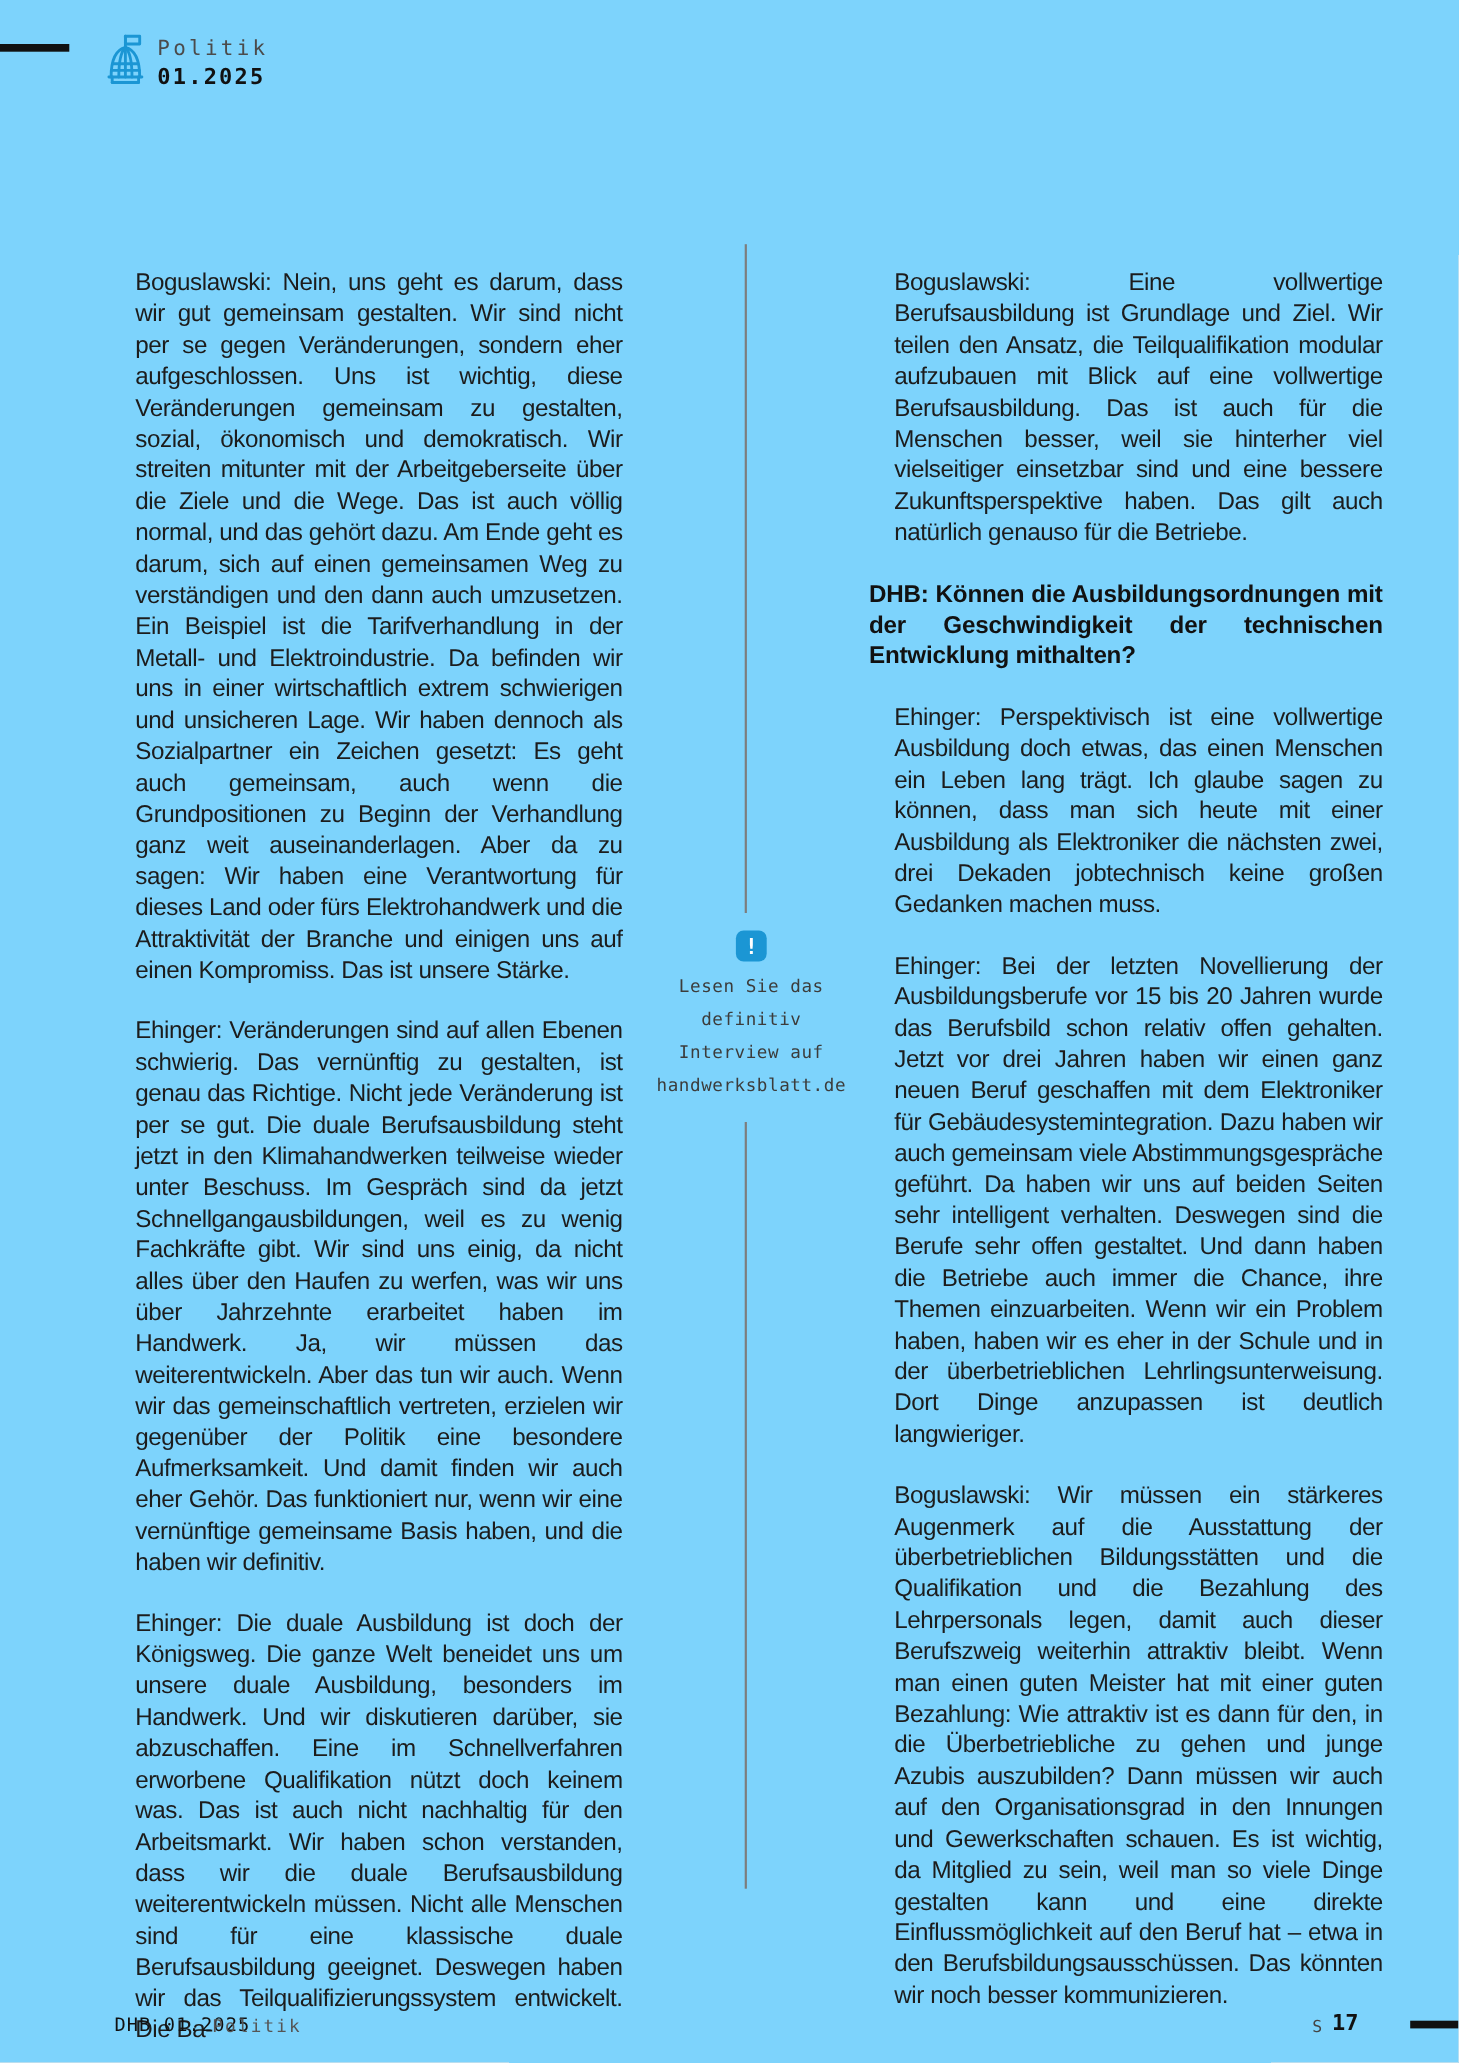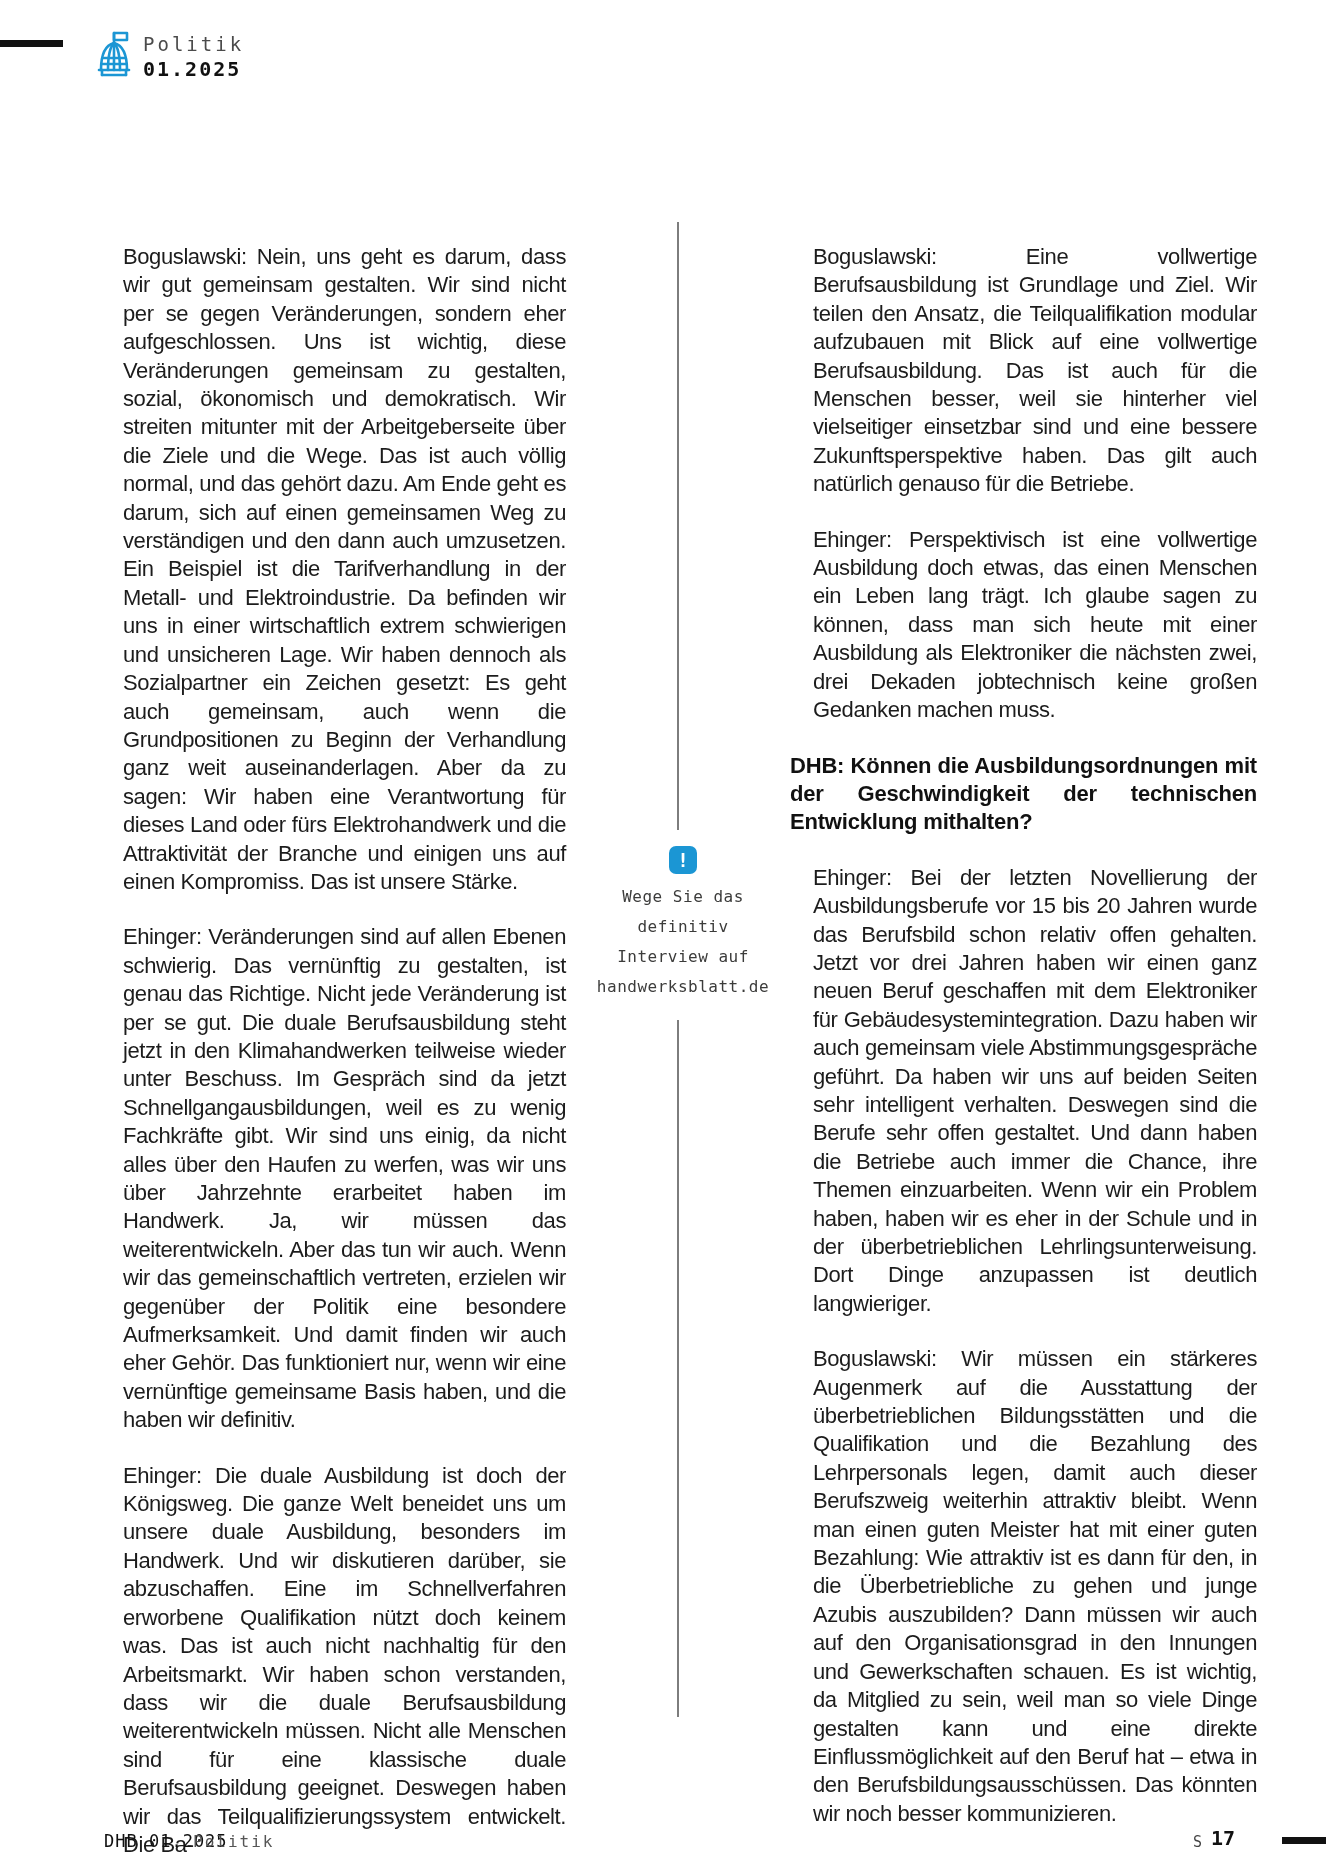--- a/index.html
+++ b/index.html
@@ -1,17 +1,17 @@
 <!DOCTYPE html>
 <html lang="de"><head>
 <meta charset="utf-8">
 <style>
   html,body{margin:0;padding:0;background:#e8e8e8;}
   .page{
-    position:relative;width:1326px;height:1875px;background:#ffffff;
+    position:relative;width:1326px;height:1875px;background:#7dd3fc;
     margin:0 auto;overflow:hidden;
     font-family:"Liberation Sans",sans-serif;color:#1c1c1c;
   }
   
   .bar{position:absolute;background:#111;}
   .bar-top-left{left:0;top:40px;width:63px;height:7px;}
   .bar-bottom-right{right:0;top:1837px;width:44px;height:7px;}
   .dome{position:absolute;left:94px;top:30px;width:42px;height:48px;}
   .hdr-section{
     position:absolute;left:143px;top:33px;
@@ -87,32 +87,32 @@
   <div class="hdr-section">Politik</div>
   <div class="hdr-issue">01.2025</div>
 
   <div class="col col-left" id="col-left">
       <p class="para body" lang="de">Boguslawski: Nein, uns geht es darum, dass wir gut gemeinsam gestalten. Wir sind nicht per se gegen Veränderungen, sondern eher aufgeschlossen. Uns ist wichtig, diese Veränderungen gemeinsam zu gestalten, sozial, ökonomisch und demokratisch. Wir streiten mitunter mit der Arbeitgeberseite über die Ziele und die Wege. Das ist auch völlig normal, und das gehört dazu. Am Ende geht es darum, sich auf einen gemeinsamen Weg zu verständigen und den dann auch umzusetzen. Ein Beispiel ist die Tarifverhandlung in der Metall- und Elektroindustrie. Da befinden wir uns in einer wirtschaftlich extrem schwierigen und unsicheren Lage. Wir haben dennoch als Sozialpartner ein Zeichen gesetzt: Es geht auch gemeinsam, auch wenn die Grundpositionen zu Beginn der Verhandlung ganz weit auseinanderlagen. Aber da zu sagen: Wir haben eine Verantwortung für dieses Land oder fürs Elektrohandwerk und die Attraktivität der Branche und einigen uns auf einen Kompromiss. Das ist unsere Stärke.</p>
       <p class="para body" lang="de">Ehinger: Veränderungen sind auf allen Ebenen schwierig. Das vernünftig zu gestalten, ist genau das Richtige. Nicht jede Veränderung ist per se gut. Die duale Berufsausbildung steht jetzt in den Klimahandwerken teilweise wieder unter Beschuss. Im Gespräch sind da jetzt Schnellgangausbildungen, weil es zu wenig Fachkräfte gibt. Wir sind uns einig, da nicht alles über den Haufen zu werfen, was wir uns über Jahrzehnte erarbeitet haben im Handwerk. Ja, wir müssen das weiterentwickeln. Aber das tun wir auch. Wenn wir das gemeinschaftlich vertreten, erzielen wir gegenüber der Politik eine besondere Aufmerksamkeit. Und damit finden wir auch eher Gehör. Das funktioniert nur, wenn wir eine vernünftige gemeinsame Basis haben, und die haben wir definitiv.</p>
       <p class="para body" lang="de">Ehinger: Die duale Ausbildung ist doch der Königsweg. Die ganze Welt beneidet uns um unsere duale Ausbildung, besonders im Handwerk. Und wir diskutieren darüber, sie abzuschaffen. Eine im Schnellverfahren erworbene Qualifikation nützt doch keinem was. Das ist auch nicht nachhaltig für den Arbeitsmarkt. Wir haben schon verstanden, dass wir die duale Berufsausbildung weiterentwickeln müssen. Nicht alle Menschen sind für eine klassische duale Berufsausbildung geeignet. Deswegen haben wir das Teilqualifizierungssystem entwickelt. Die Ba-</p>
     </div>
   <div class="col col-right" id="col-right">
       <p class="para body" lang="de">Boguslawski: Eine vollwertige Berufsausbildung ist Grundlage und Ziel. Wir teilen den Ansatz, die Teilqualifikation modular aufzubauen mit Blick auf eine vollwertige Berufsausbildung. Das ist auch für die Menschen besser, weil sie hinterher viel vielseitiger einsetzbar sind und eine bessere Zukunftsperspektive haben. Das gilt auch natürlich genauso für die Betriebe.</p>
+      <p class="para question" lang="de">DHB: Können die Ausbildungsordnungen mit der Geschwindigkeit der technischen Entwicklung mithalten?</p>
       <p class="para body" lang="de">Ehinger: Perspektivisch ist eine vollwertige Ausbildung doch etwas, das einen Menschen ein Leben lang trägt. Ich glaube sagen zu können, dass man sich heute mit einer Ausbildung als Elektroniker die nächsten zwei, drei Dekaden jobtechnisch keine großen Gedanken machen muss.</p>
-      <p class="para question" lang="de">DHB: Können die Ausbildungsordnungen mit der Geschwindigkeit der technischen Entwicklung mithalten?</p>
       <p class="para body" lang="de">Ehinger: Bei der letzten Novellierung der Ausbildungsberufe vor 15 bis 20 Jahren wurde das Berufsbild schon relativ offen gehalten. Jetzt vor drei Jahren haben wir einen ganz neuen Beruf geschaffen mit dem Elektroniker für Gebäudesystemintegration. Dazu haben wir auch gemeinsam viele Abstimmungsgespräche geführt. Da haben wir uns auf beiden Seiten sehr intelligent verhalten. Deswegen sind die Berufe sehr offen gestaltet. Und dann haben die Betriebe auch immer die Chance, ihre Themen einzuarbeiten. Wenn wir ein Problem haben, haben wir es eher in der Schule und in der überbetrieblichen Lehrlingsunterweisung. Dort Dinge anzupassen ist deutlich langwieriger.</p>
       <p class="para body" lang="de">Boguslawski: Wir müssen ein stärkeres Augenmerk auf die Ausstattung der überbetrieblichen Bildungsstätten und die Qualifikation und die Bezahlung des Lehrpersonals legen, damit auch dieser Berufszweig weiterhin attraktiv bleibt. Wenn man einen guten Meister hat mit einer guten Bezahlung: Wie attraktiv ist es dann für den, in die Überbetriebliche zu gehen und junge Azubis auszubilden? Dann müssen wir auch auf den Organisationsgrad in den Innungen und Gewerkschaften schauen. Es ist wichtig, da Mitglied zu sein, weil man so viele Dinge gestalten kann und eine direkte Einflussmöglichkeit auf den Beruf hat – etwa in den Berufsbildungsausschüssen. Das könnten wir noch besser kommunizieren.</p>
     </div>
 
   <div class="vrule vrule-top"></div>
   <div class="vrule vrule-bottom"></div>
 
   <div class="callout">
     <div class="callout-icon">!</div>
-    <div class="callout-line">Wege Sie das</div>
+    <div class="callout-line">Lesen Sie das</div>
     <div class="callout-line">definitiv</div>
     <div class="callout-line">Interview auf</div>
     <div class="callout-line">handwerksblatt.de</div>
   </div>
 
   <div class="ftr-issue">DHB 01.2025</div>
   <div class="ftr-section">Politik</div>
   <div class="ftr-pageprefix">S</div>
   <div class="ftr-pagenum">17</div>
   <div class="bar bar-bottom-right"></div>

